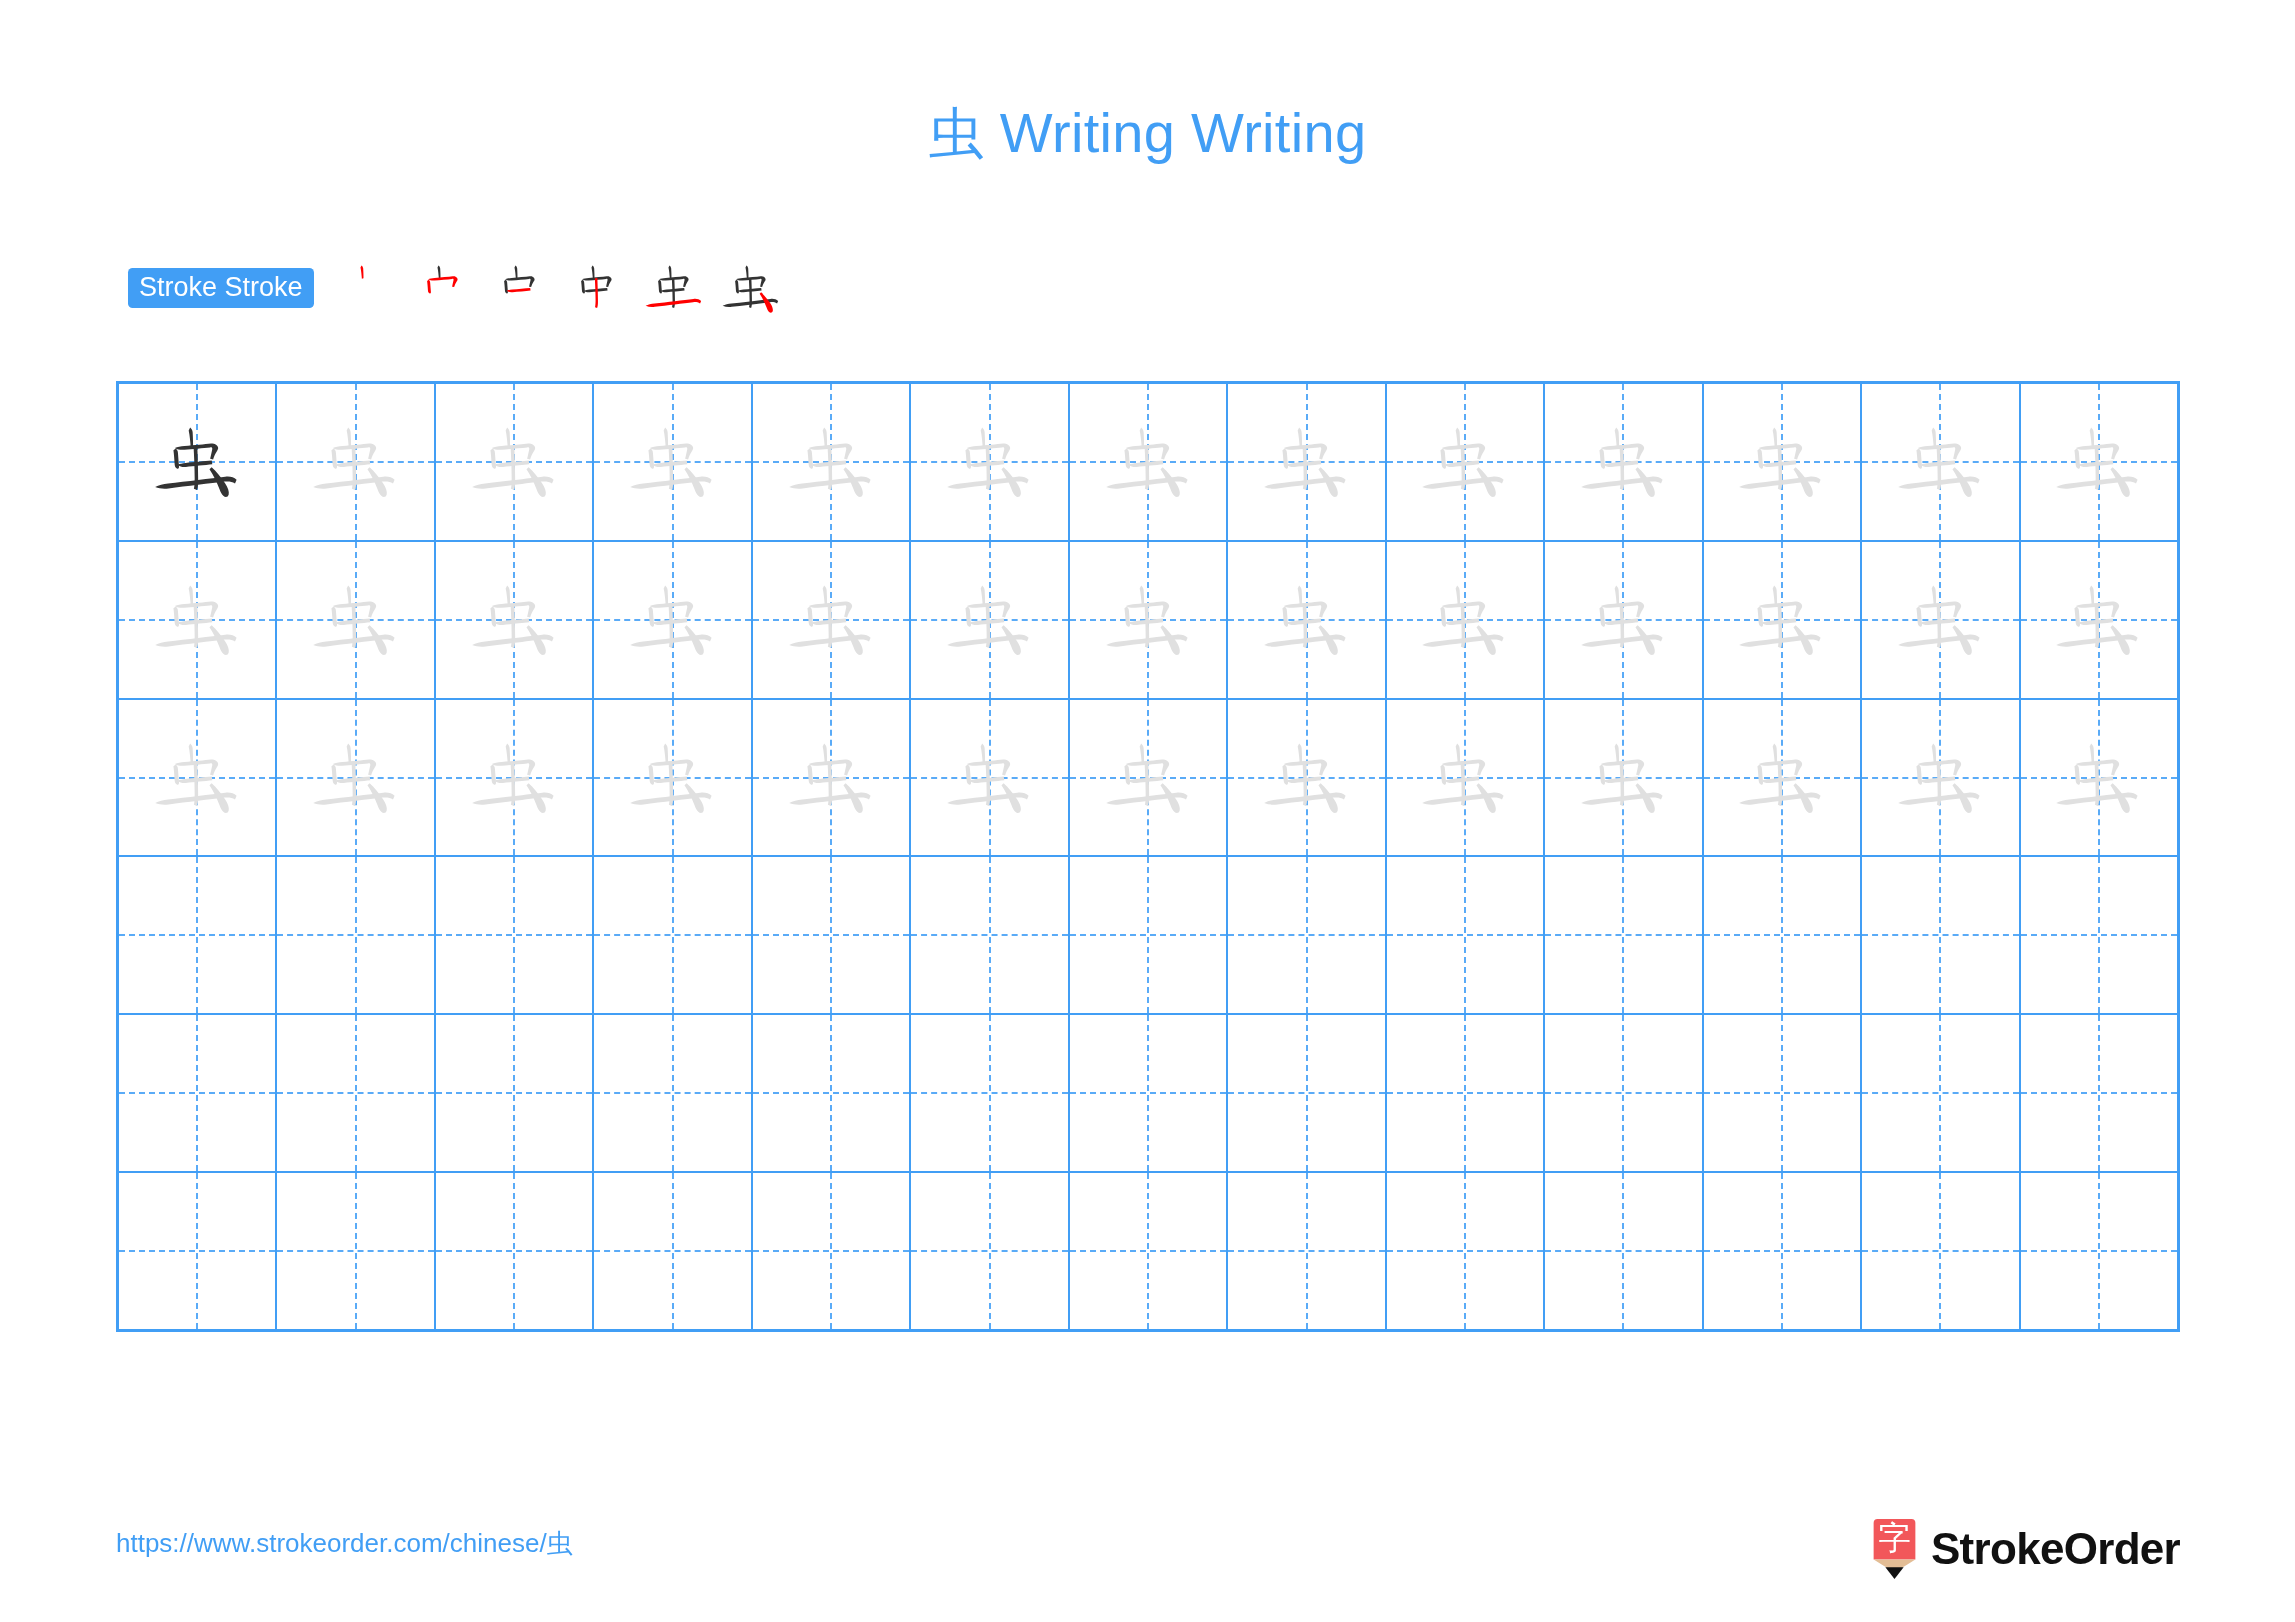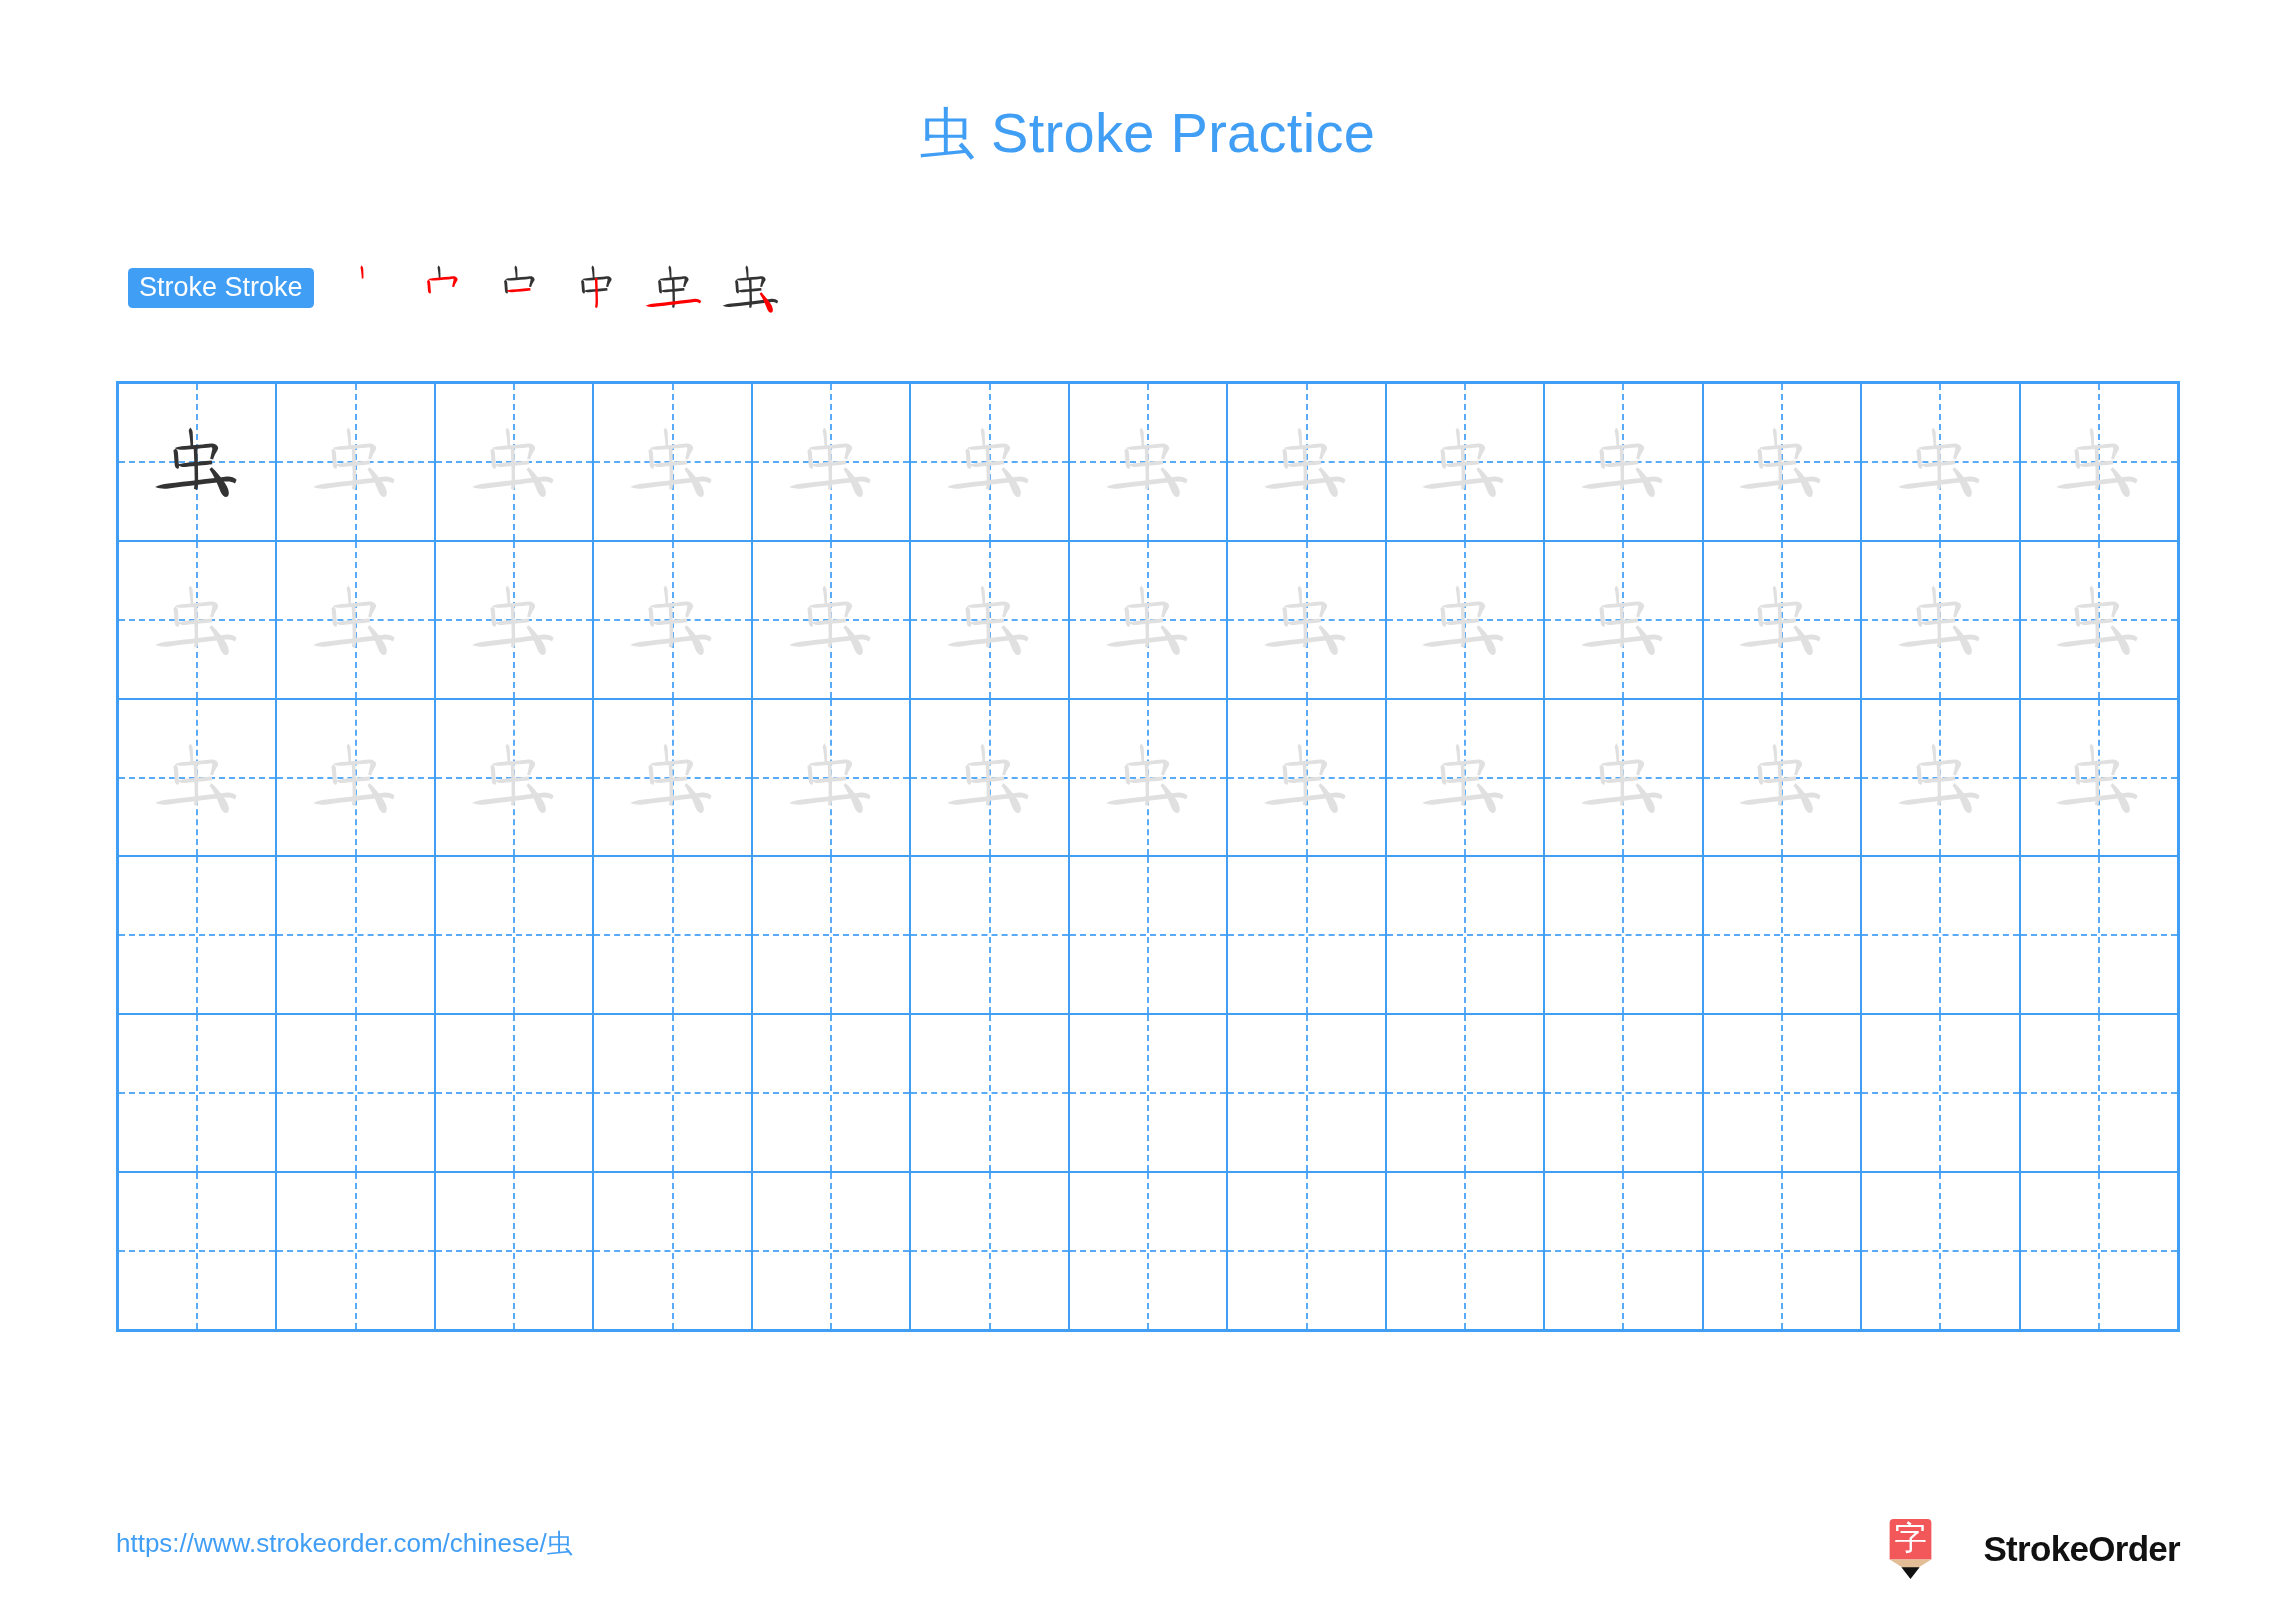--- a/index.html
+++ b/index.html
@@ -163,35 +163,34 @@
     height: 63px;
   }
   #brand-mark {
     width: 47px;
     height: 60px;
     position: relative;
     margin-right: 13px;
     flex: 0 0 auto;
   }
   #brand-name {
-    font-size: 35px;
+    font-size: 44px;
     font-weight: bold;
     color: #111111;
     letter-spacing: -0.7px;
     line-height: 1;
     white-space: nowrap;
-    margin-left: 36px;
   }
 </style>
 </head>
 <body>
 
 <div id="title-bar">
   <div id="page-title">
-    <span class="han">虫</span><span> Stroke Practice</span>
+    <span class="han">虫</span><span> Writing Writing</span>
   </div>
 </div>
 
 <div id="stroke-order-row">
   <div id="stroke-order-badge">Stroke Stroke</div>
   <div id="stroke-steps">
       <div class="stroke-step">
         <svg viewBox="0 0 100 100">
           <path d="M43.5,20 C44.6,20.9 45.6,22.4 45.7,24.1 C46.0,29.4 46.1,33.4 46.1,36.6 L44.0,37.4 C43.6,32.6 43.2,27.0 42.2,22.6 Z" fill="#ff0000"></path>
         </svg>

